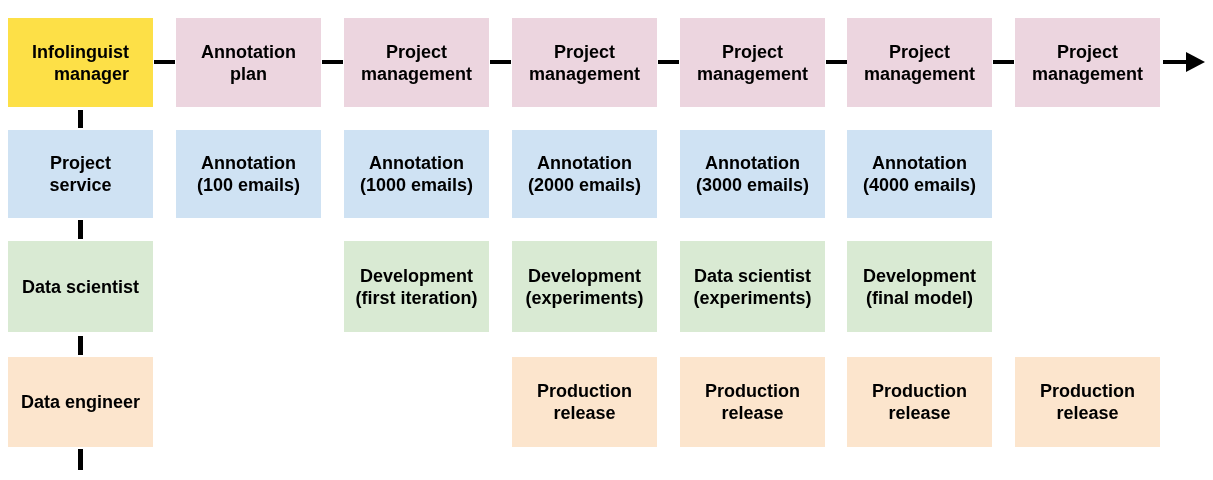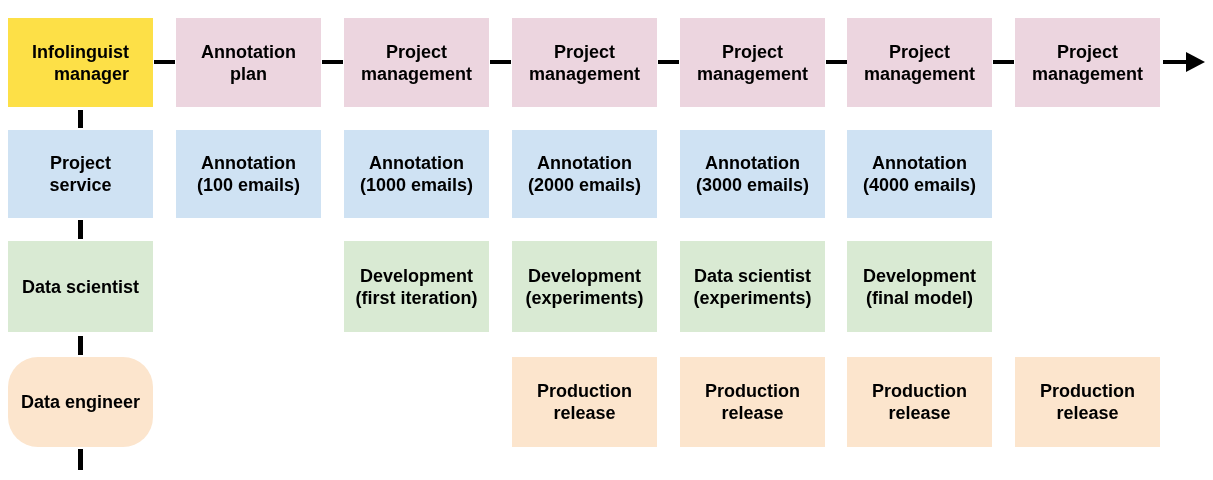--- a/index.html
+++ b/index.html
@@ -100,21 +100,21 @@
   <div class="box role" style="left: 8px; top: 241px; height: 91px; background-color: rgb(217, 234, 211);">Data scientist</div>
   <div class="box" style="left: 344px; top: 241px; height: 91px; background-color: rgb(217, 234, 211);">Development
 (first iteration)</div>
   <div class="box" style="left: 512px; top: 241px; height: 91px; background-color: rgb(217, 234, 211);">Development
 (experiments)</div>
   <div class="box" style="left: 680px; top: 241px; height: 91px; background-color: rgb(217, 234, 211);">Data scientist
 (experiments)</div>
   <div class="box" style="left: 847px; top: 241px; height: 91px; background-color: rgb(217, 234, 211);">Development
 (final model)</div>
 
-  <div class="box role" style="left: 8px; top: 357px; height: 90px; background-color: rgb(252, 229, 205); border-radius: 30px;">Data engineer</div>
+  <div class="box role" style="left: 8px; top: 357px; height: 90px; background-color: rgb(252, 229, 205);">Data engineer</div>
   <div class="box" style="left: 512px; top: 357px; height: 90px; background-color: rgb(252, 229, 205);">Production
 release</div>
   <div class="box" style="left: 680px; top: 357px; height: 90px; background-color: rgb(252, 229, 205);">Production
 release</div>
   <div class="box" style="left: 847px; top: 357px; height: 90px; background-color: rgb(252, 229, 205);">Production
 release</div>
   <div class="box" style="left: 1015px; top: 357px; height: 90px; background-color: rgb(252, 229, 205);">Production
 release</div>
 
   <div class="hdash" style="left: 154px; background-color: rgb(0, 0, 0);"></div>

